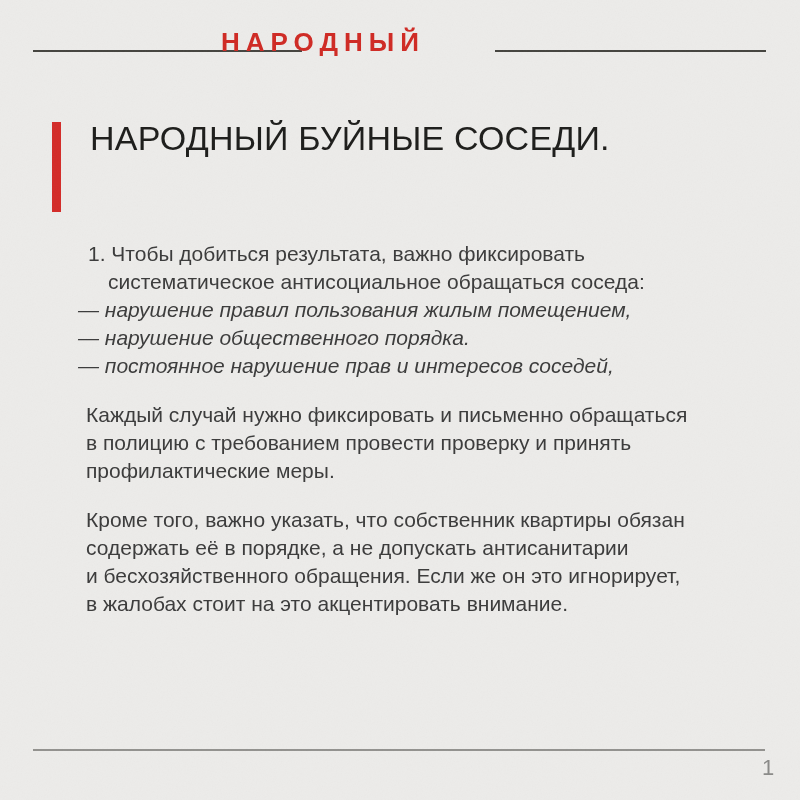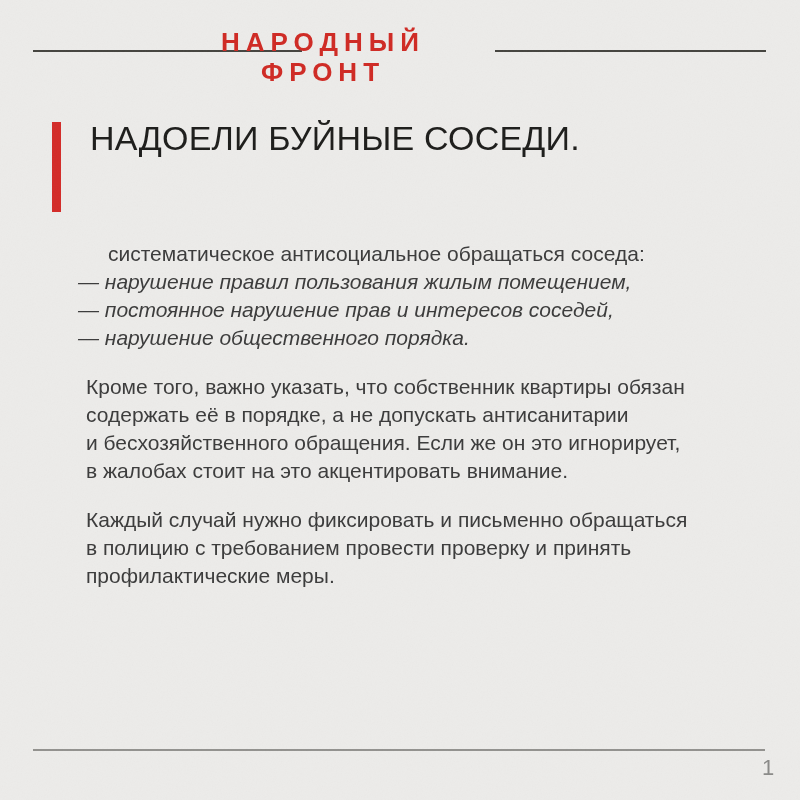--- a/index.html
+++ b/index.html
@@ -128,38 +128,38 @@
       <feFuncA type="linear" slope="0.07" intercept="0"></feFuncA>
     </feComponentTransfer>
   </filter>
   <rect width="800" height="800" filter="url(#grain)"></rect>
 </svg>
 
 <div class="rule rule-left"></div>
 <div class="rule rule-right"></div>
 <div class="brand-block">
   <div class="brand-line">НАРОДНЫЙ</div>
-  <div class="brand-line">ФРОНТ</div>
 </div>
 
 <div class="title-bar"></div>
 <div class="title-block">
-  <div class="title-line">НАДОЕЛИ БУЙНЫЕ СОСЕДИ.</div>
+  <div class="title-line">НАРОДНЫЙ БУЙНЫЕ СОСЕДИ.</div>
 </div>
 
 <div class="content">
   <div class="paragraph">
+    <div class="p-line num">1. Чтобы добиться результата, важно фиксировать</div>
     <div class="p-line wrap">систематическое антисоциальное обращаться соседа:</div>
     <div class="p-line dash">— нарушение правил пользования жилым помещением,</div>
+    <div class="p-line dash">— нарушение общественного порядка.</div>
     <div class="p-line dash">— постоянное нарушение прав и интересов соседей,</div>
-    <div class="p-line dash">— нарушение общественного порядка.</div>
   </div>
+  <div class="paragraph prewrap">Каждый случай нужно фиксировать и письменно обращаться
+в полицию с требованием провести проверку и принять
+профилактические меры.</div>
   <div class="paragraph prewrap">Кроме того, важно указать, что собственник квартиры обязан
 содержать её в порядке, а не допускать антисанитарии
 и бесхозяйственного обращения. Если же он это игнорирует,
 в жалобах стоит на это акцентировать внимание.</div>
-  <div class="paragraph prewrap">Каждый случай нужно фиксировать и письменно обращаться
-в полицию с требованием провести проверку и принять
-профилактические меры.</div>
 </div>
 
 <div class="footer-rule"></div>
 <div class="page-number">1</div>
 
 </body></html>

